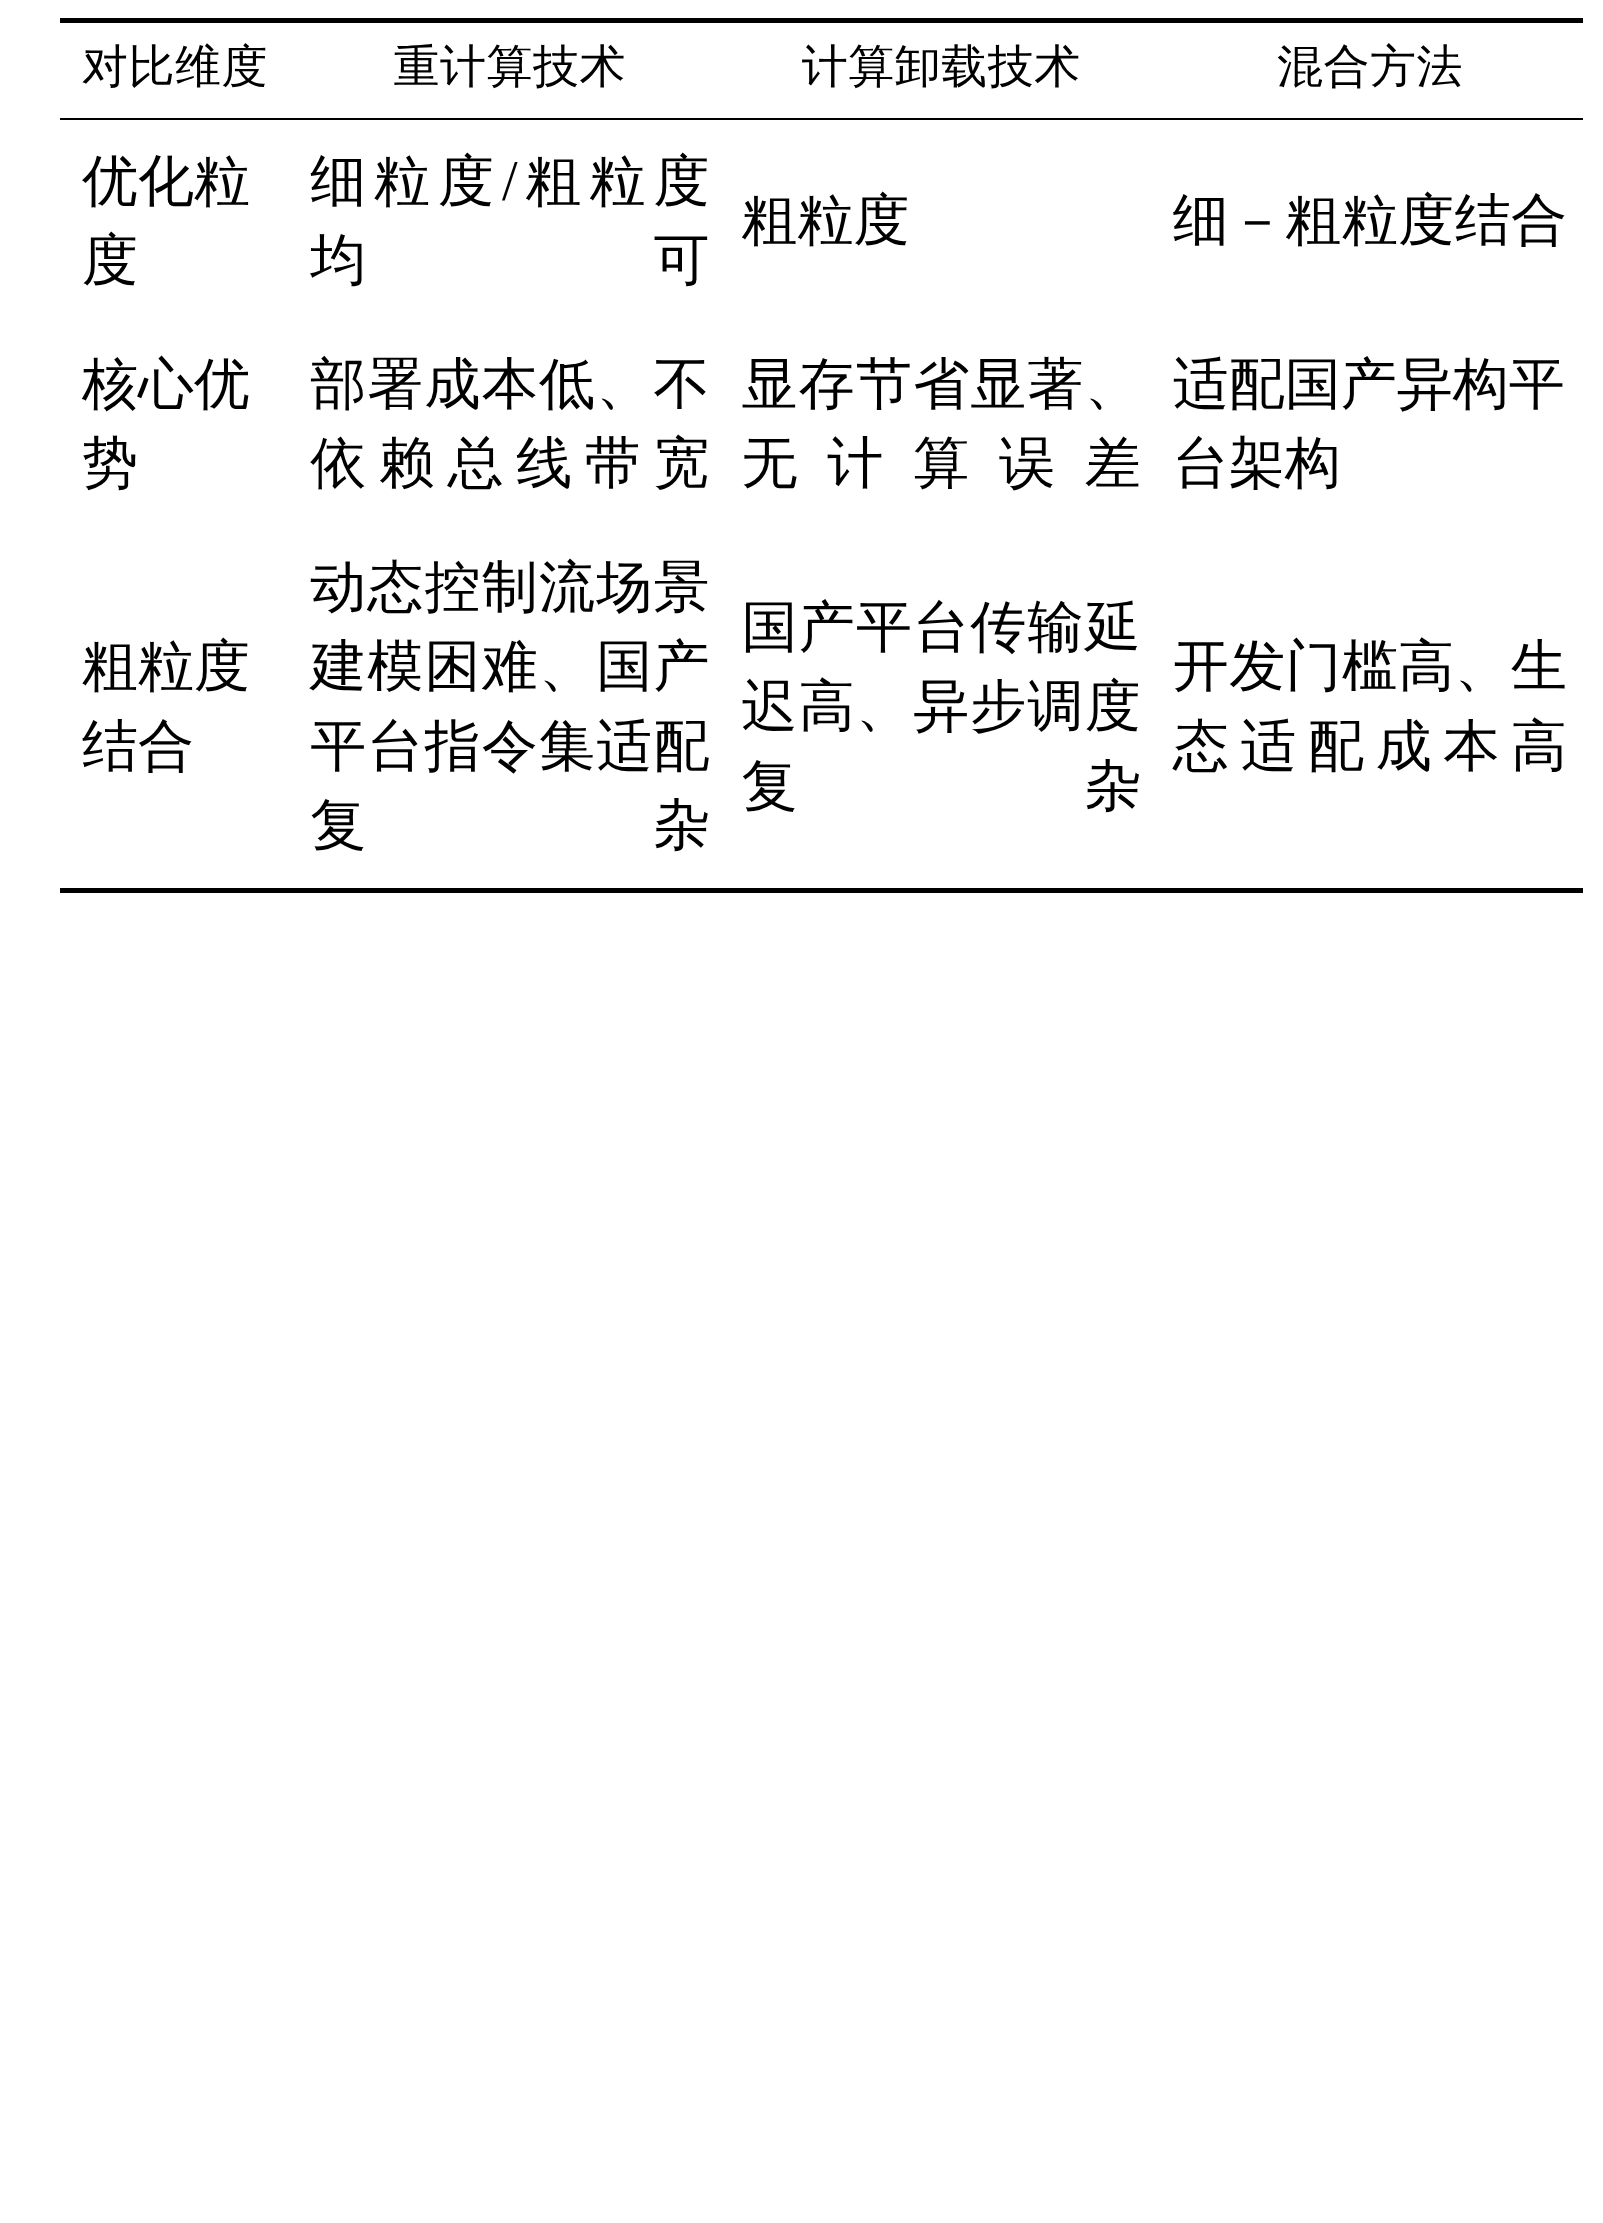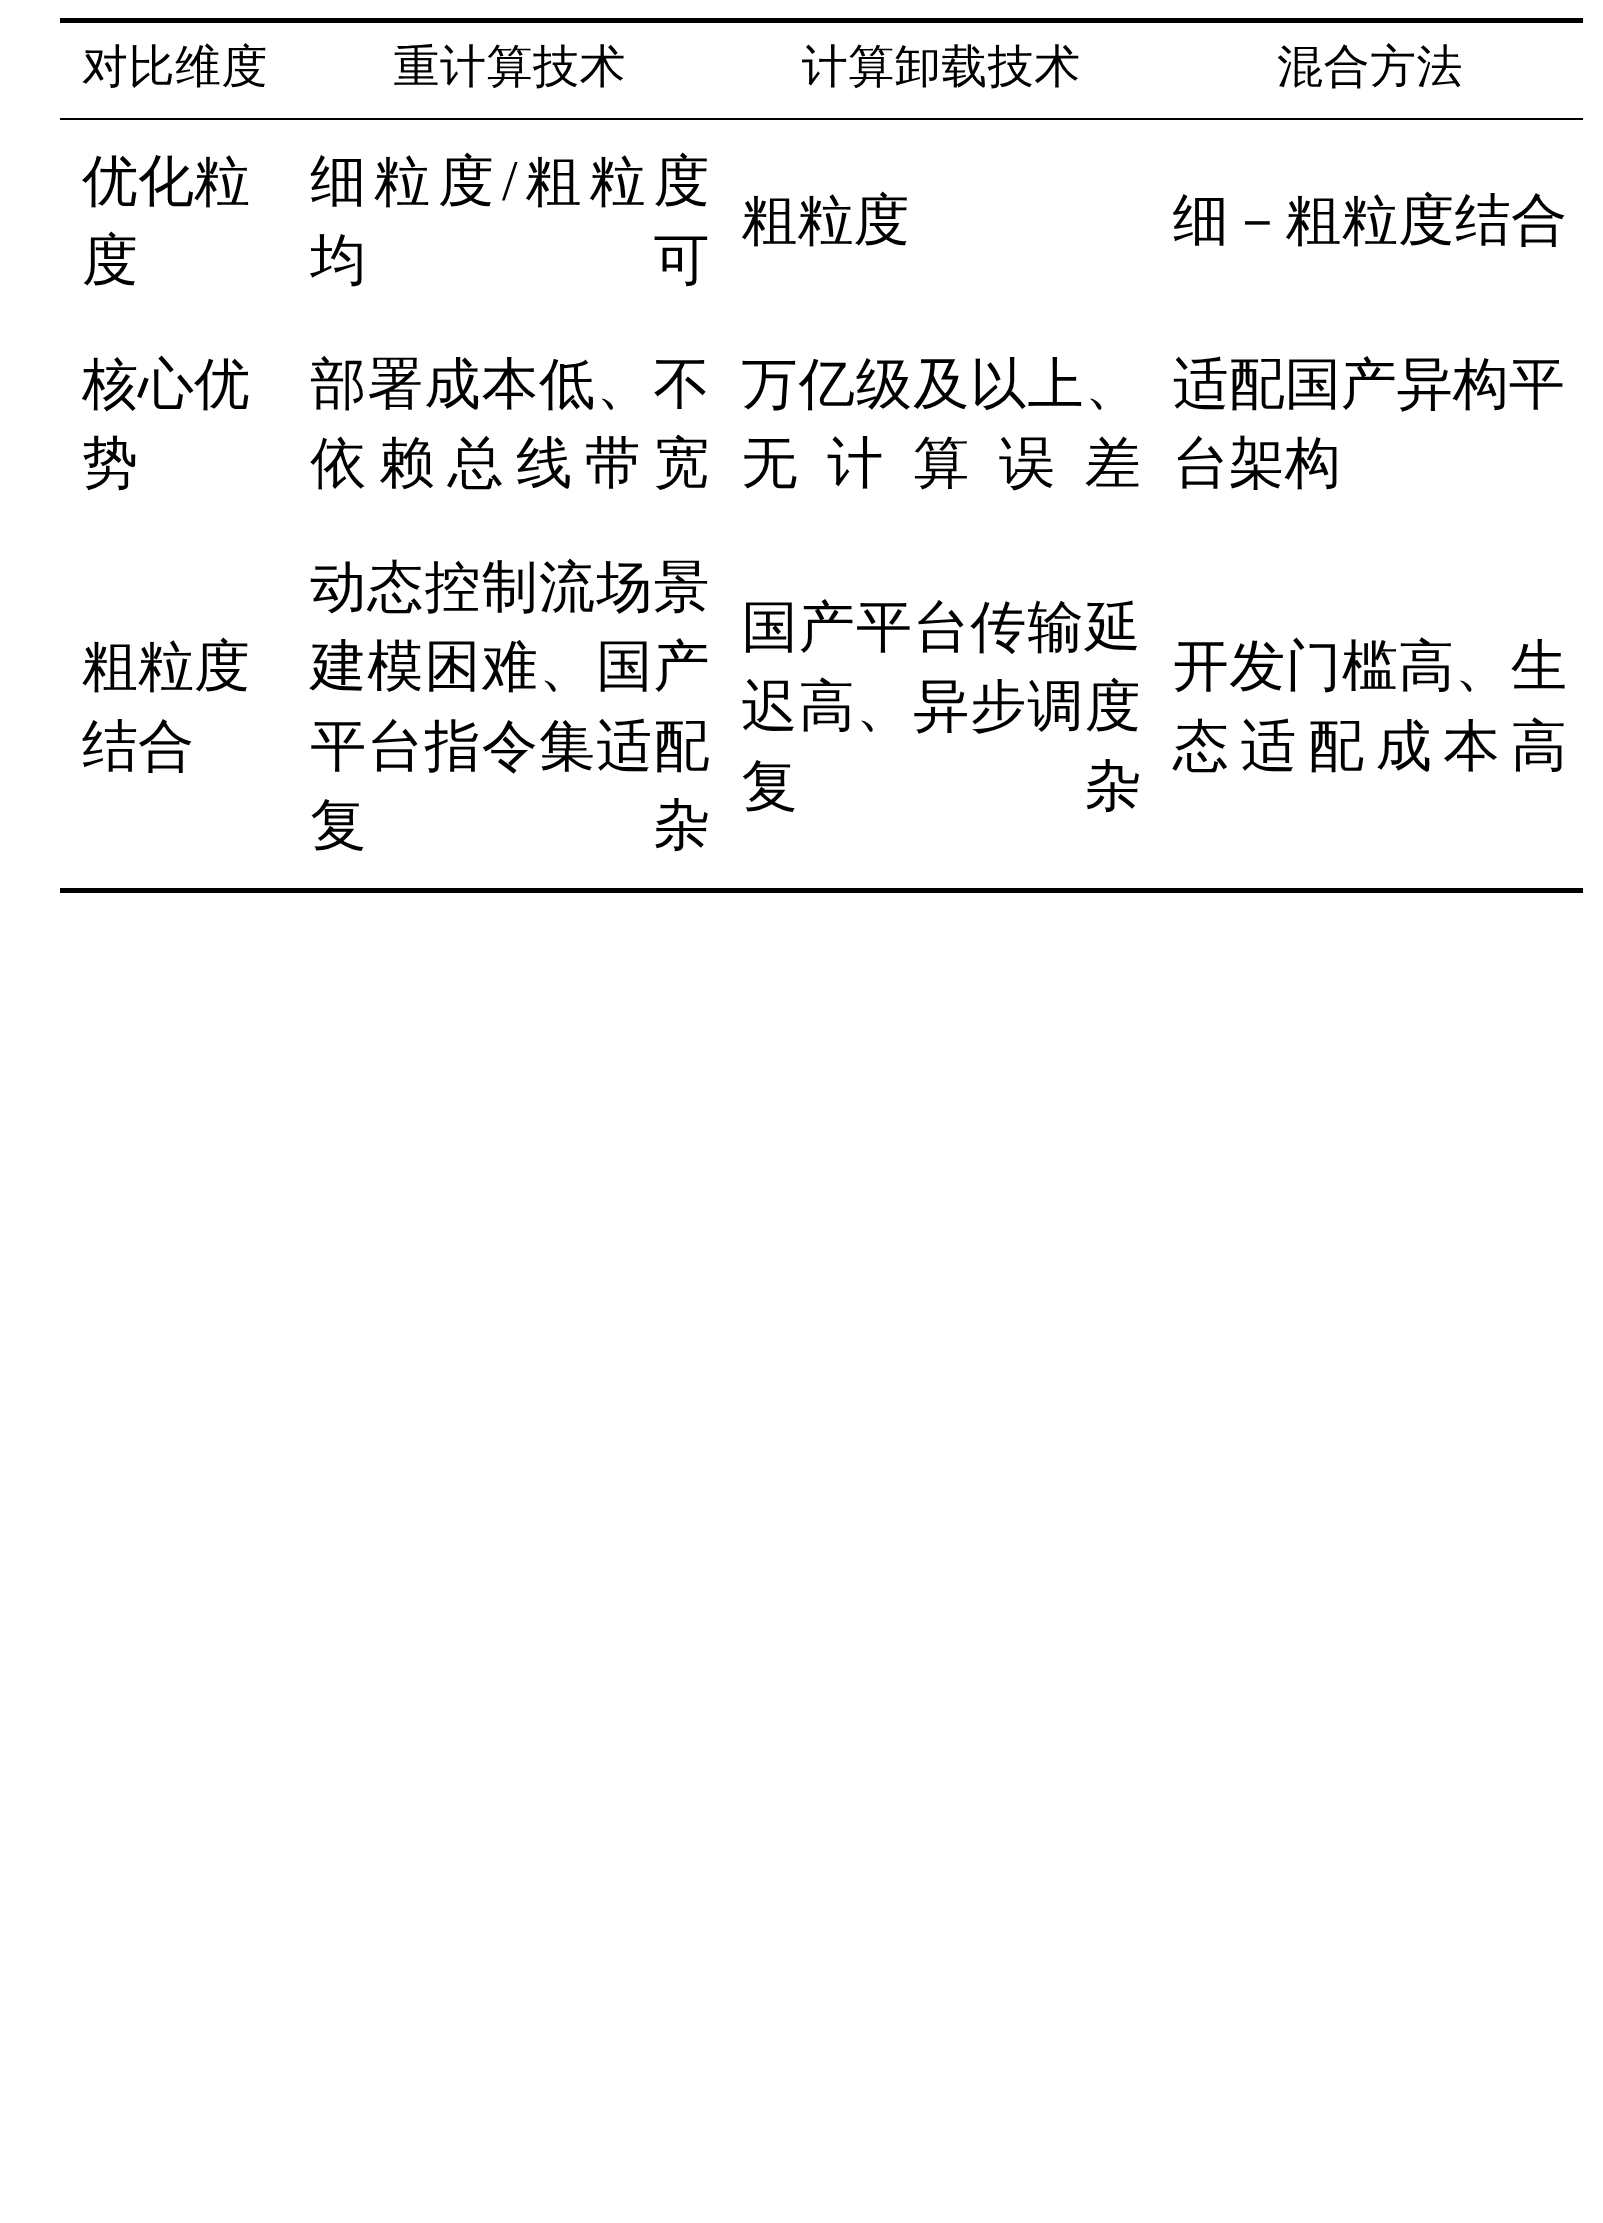--- a/index.html
+++ b/index.html
@@ -101,21 +101,21 @@
     <tbody>
       <tr>
         <td class="label">优化粒度</td>
         <td class="just">细粒度/粗粒度均可</td>
         <td class="plain">粗粒度</td>
         <td class="just">细－粗粒度结合</td>
       </tr>
       <tr>
         <td class="label">核心优势</td>
         <td class="just">部署成本低、不依赖总线带宽</td>
-        <td class="just">万亿级及以上、无计算误差</td>
+        <td class="just">显存节省显著、无计算误差</td>
         <td class="plain">适配国产异构平台架构</td>
       </tr>
       <tr class="rule-bottom">
         <td class="label">粗粒度结合</td>
         <td class="just">动态控制流场景建模困难、国产平台指令集适配复杂</td>
         <td class="just">国产平台传输延迟高、异步调度复杂</td>
         <td class="just">开发门槛高、生态适配成本高</td>
       </tr>
     </tbody>
   </table>

